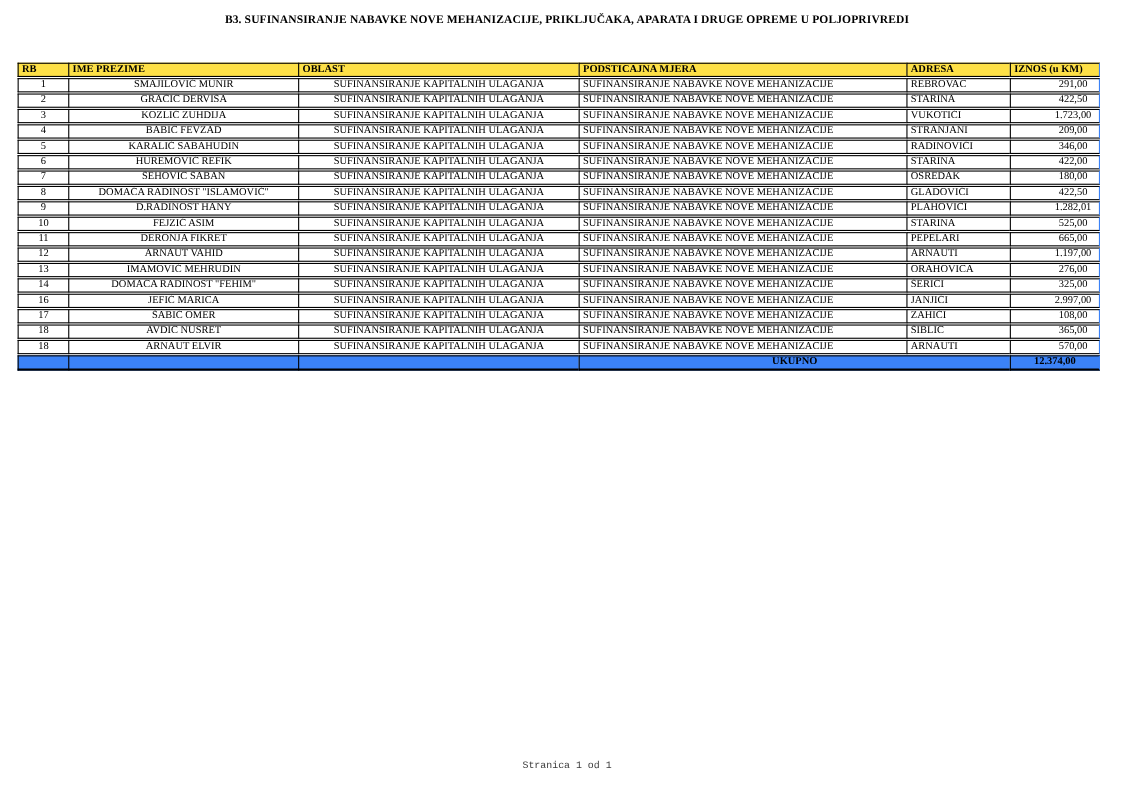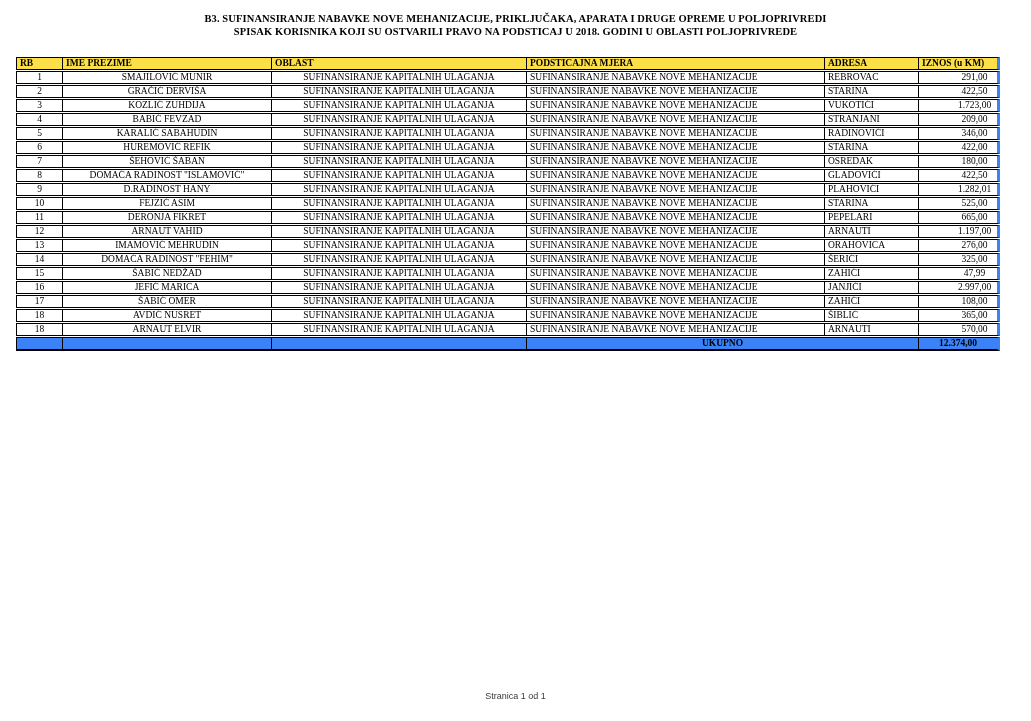--- a/index.html
+++ b/index.html
@@ -40,21 +40,21 @@
     font-size: 9.5px;
     height: 11px;
     line-height: 11px;
     padding: 0 3px;
     overflow: hidden;
     white-space: nowrap;
     vertical-align: middle;
   }
   .main-table th:last-child,
   .main-table td:last-child {
-    border-right: 3px solid #3b82f6;
+    border-right: 1px solid #3b82f6;
   }
   .main-table th {
     background: #fde047;
     font-weight: bold;
     text-align: left;
   }
   .main-table tbody.data-body td:nth-child(1) { text-align: center; }
   .main-table tbody.data-body td:nth-child(2) { text-align: center; }
   .main-table tbody.data-body td:nth-child(3) { text-align: center; }
   .main-table tbody.data-body td:nth-child(4) { text-align: left; }
@@ -65,31 +65,30 @@
     font-weight: bold;
     text-align: center;
     border-bottom: 2px solid #000;
   }
   .page-footer {
     position: absolute;
     left: 0;
     right: 0;
     top: 691px;
     text-align: center;
-    font-family: Liberation Sans, sans-serif;
+    font-family: Liberation Mono, monospace;
     font-size: 9px;
     color: #3a3a3a;
   }
 </style>
 </head>
 <body>
 
 <div class="doc-title">
   <div>B3. SUFINANSIRANJE NABAVKE NOVE MEHANIZACIJE, PRIKLJUČAKA, APARATA I DRUGE OPREME U POLJOPRIVREDI</div>
-  <div>SPISAK KORISNIKA KOJI SU OSTVARILI PRAVO NA PODSTICAJ U 2018. GODINI U OBLASTI POLJOPRIVREDE</div>
 </div>
 
 <table class="main-table">
   <colgroup>
     <col style="width:46px">
     <col style="width:209px">
     <col style="width:255px">
     <col style="width:298px">
     <col style="width:94px">
     <col style="width:82px">
@@ -211,28 +210,20 @@
       </tr>
       <tr>
         <td>14</td>
         <td>DOMAĆA RADINOST "FEHIM"</td>
         <td>SUFINANSIRANJE KAPITALNIH ULAGANJA</td>
         <td>SUFINANSIRANJE NABAVKE NOVE MEHANIZACIJE</td>
         <td>ŠERIĆI</td>
         <td>325,00</td>
       </tr>
       <tr>
-        <td>15</td>
-        <td>ŠABIĆ NEDŽAD</td>
-        <td>SUFINANSIRANJE KAPITALNIH ULAGANJA</td>
-        <td>SUFINANSIRANJE NABAVKE NOVE MEHANIZACIJE</td>
-        <td>ZAHIĆI</td>
-        <td>47,99</td>
-      </tr>
-      <tr>
         <td>16</td>
         <td>JEFIĆ MARICA</td>
         <td>SUFINANSIRANJE KAPITALNIH ULAGANJA</td>
         <td>SUFINANSIRANJE NABAVKE NOVE MEHANIZACIJE</td>
         <td>JANJIĆI</td>
         <td>2.997,00</td>
       </tr>
       <tr>
         <td>17</td>
         <td>ŠABIĆ OMER</td>

